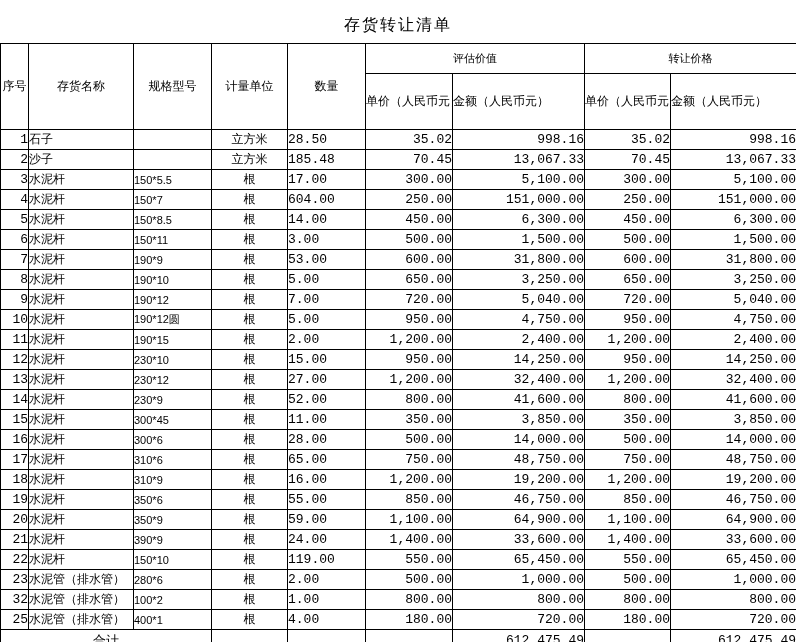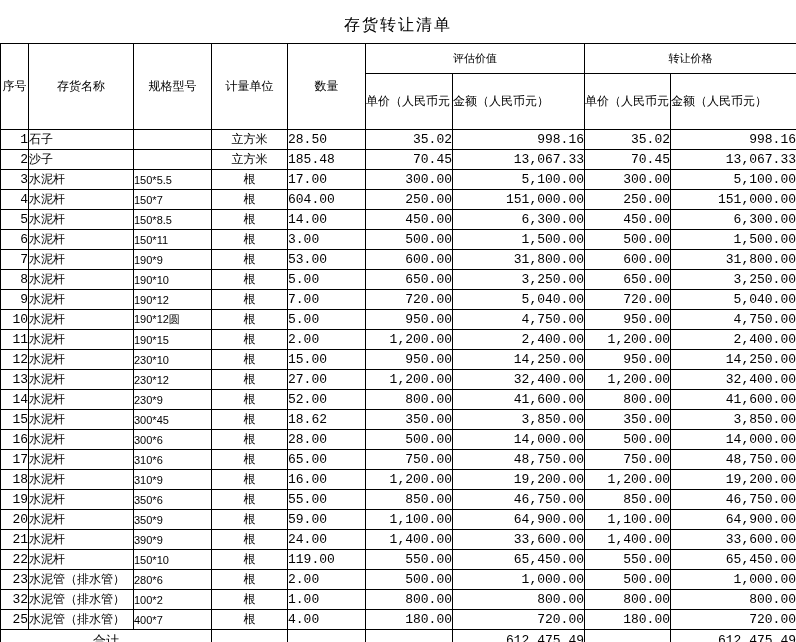--- a/index.html
+++ b/index.html
@@ -228,21 +228,21 @@
           <td class="c-price">800.00</td>
           <td class="c-amount">41,600.00</td>
           <td class="c-price">800.00</td>
           <td class="c-amount">41,600.00</td>
         </tr>
         <tr class="data-row">
           <td class="c-no">15</td>
           <td class="c-name">水泥杆</td>
           <td class="c-spec">300*45</td>
           <td class="c-unit">根</td>
-          <td class="c-qty">18.62</td>
+          <td class="c-qty">11.00</td>
           <td class="c-price">350.00</td>
           <td class="c-amount">3,850.00</td>
           <td class="c-price">350.00</td>
           <td class="c-amount">3,850.00</td>
         </tr>
         <tr class="data-row">
           <td class="c-no">16</td>
           <td class="c-name">水泥杆</td>
           <td class="c-spec">300*6</td>
           <td class="c-unit">根</td>
@@ -336,21 +336,21 @@
           <td class="c-unit">根</td>
           <td class="c-qty">1.00</td>
           <td class="c-price">800.00</td>
           <td class="c-amount">800.00</td>
           <td class="c-price">800.00</td>
           <td class="c-amount">800.00</td>
         </tr>
         <tr class="data-row">
           <td class="c-no">25</td>
           <td class="c-name">水泥管（排水管）</td>
-          <td class="c-spec">400*7</td>
+          <td class="c-spec">400*1</td>
           <td class="c-unit">根</td>
           <td class="c-qty">4.00</td>
           <td class="c-price">180.00</td>
           <td class="c-amount">720.00</td>
           <td class="c-price">180.00</td>
           <td class="c-amount">720.00</td>
         </tr>
       </tbody>
     <tfoot>
       <tr class="total-row">

